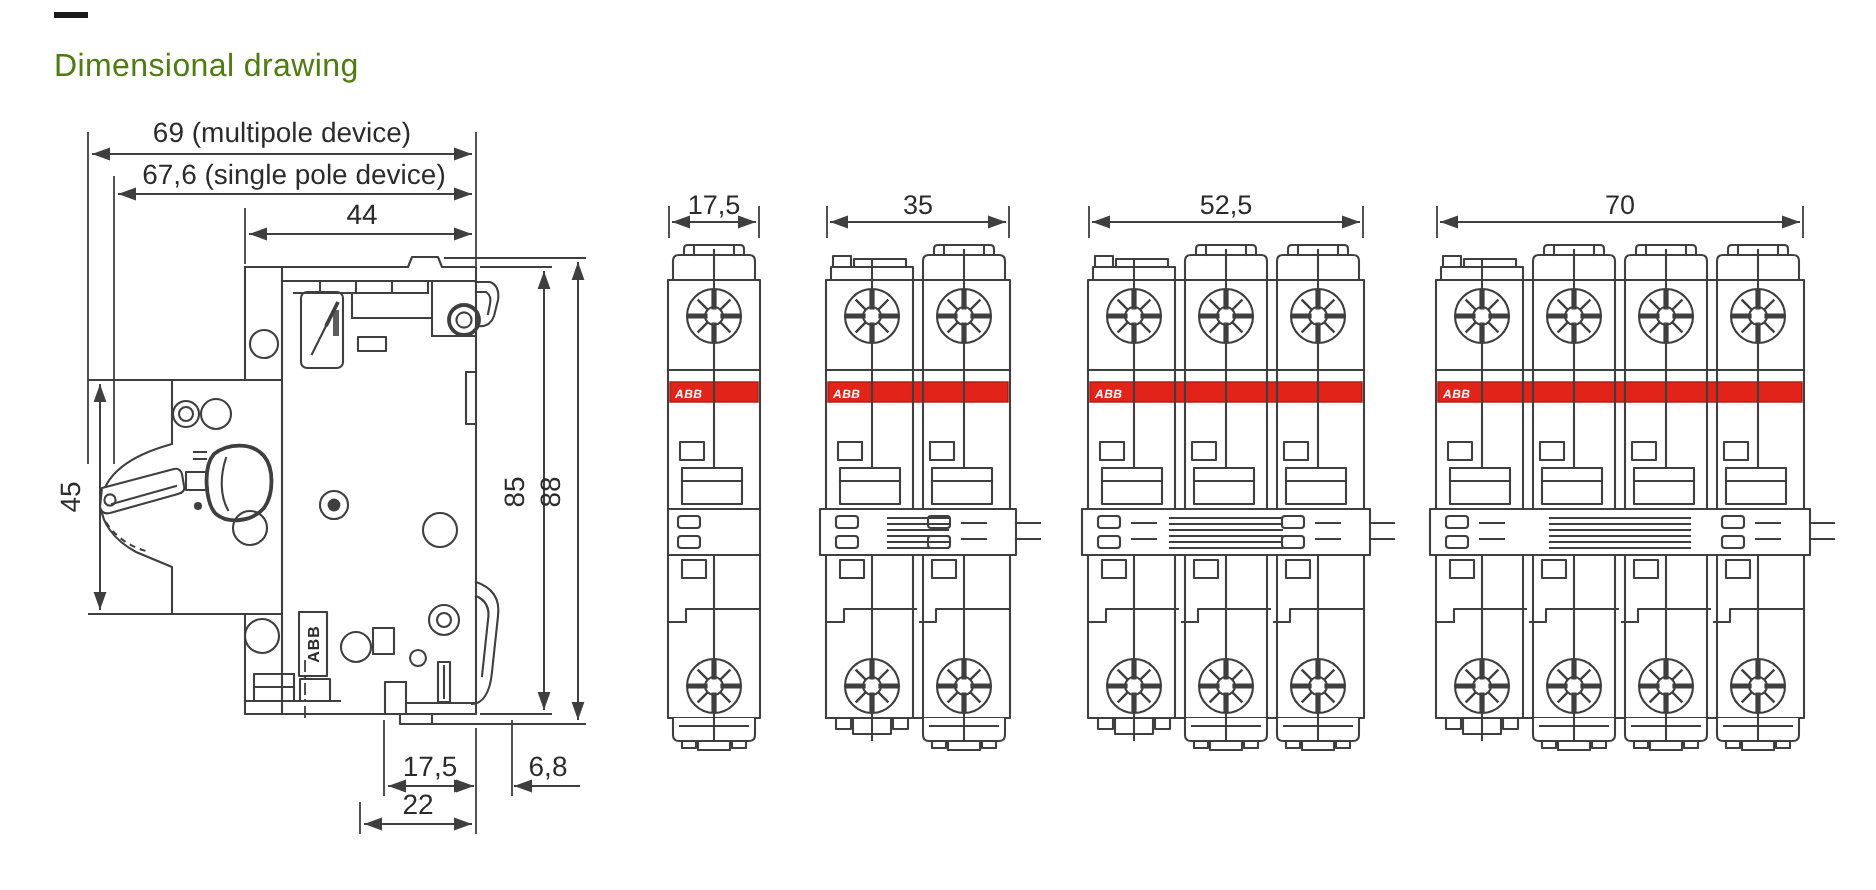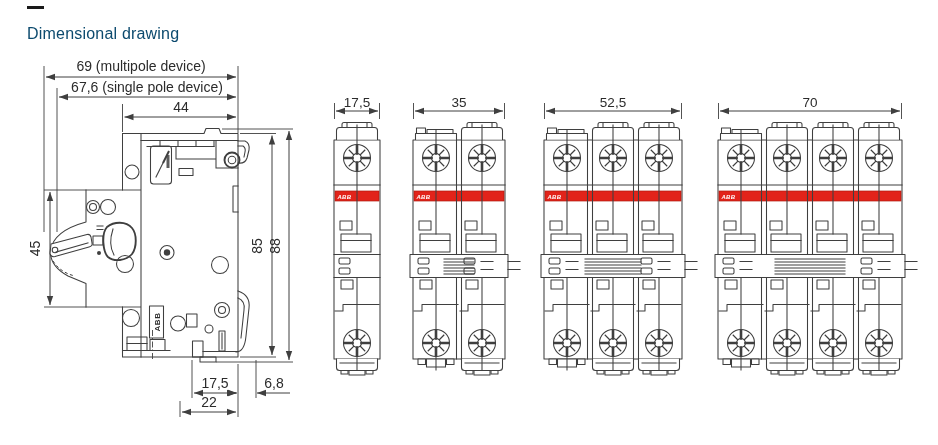--- a/index.html
+++ b/index.html
@@ -1,20 +1,20 @@
 <!DOCTYPE html>
 <html><head>
 <meta charset="utf-8">
 <style>
   html,body{margin:0;padding:0;background:#ffffff;}
   .canvas{position:relative;width:938px;height:445px;background:#fff;overflow:hidden;
           font-family:"Liberation Sans",sans-serif;}
   .title-block{position:absolute;left:27px;top:6px;}
   .overline{width:17px;height:3px;background:#1a1a1a;margin-bottom:16px;}
-  .page-title{font-size:16px;font-weight:500;color:#0c4a6e;letter-spacing:.2px;}
+  .page-title{font-size:16px;font-weight:500;color:#4d7c0f;letter-spacing:.2px;}
   svg{position:absolute;left:0;top:0;}
   .ln{stroke:#3f3f3f;stroke-width:1.05;fill:none;stroke-linejoin:round;stroke-linecap:square;}
   .lnb{stroke:#3f3f3f;stroke-width:1.9;fill:none;stroke-linejoin:round;}
   .wf{fill:#fff;}
   .dimline{stroke:#3f3f3f;stroke-width:1;fill:none;}
   .dimext{stroke:#3f3f3f;stroke-width:.9;fill:none;}
   .dash{stroke:#3f3f3f;stroke-width:1;fill:none;stroke-dasharray:3 2.5;}
   .dashdot{stroke:#3f3f3f;stroke-width:.9;fill:none;stroke-dasharray:6 2 1.5 2;}
   text{font-family:"Liberation Sans",sans-serif;font-size:13.5px;fill:#2b2b2b;}
   text.big{font-size:14px;}

